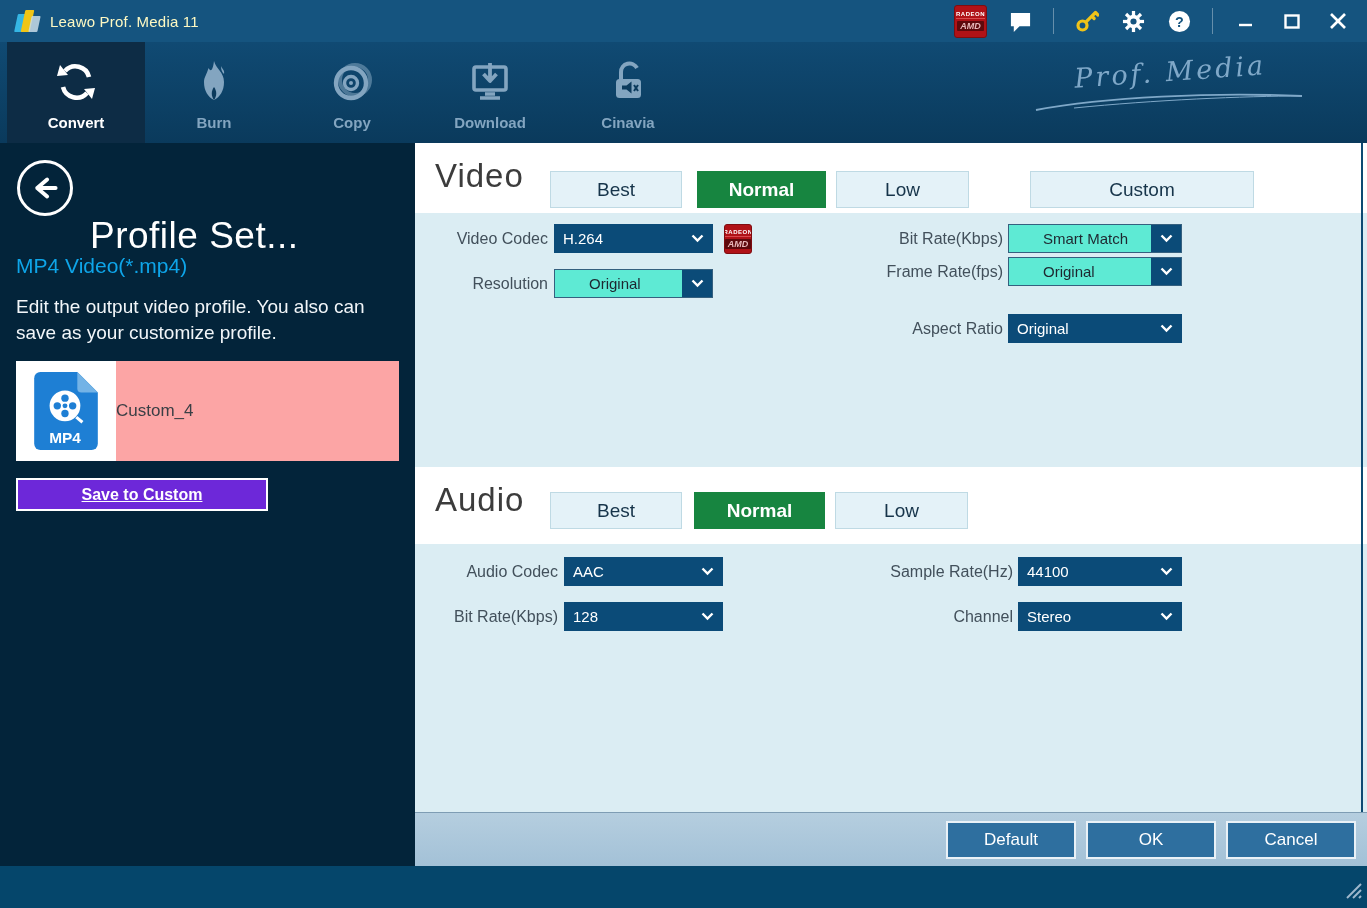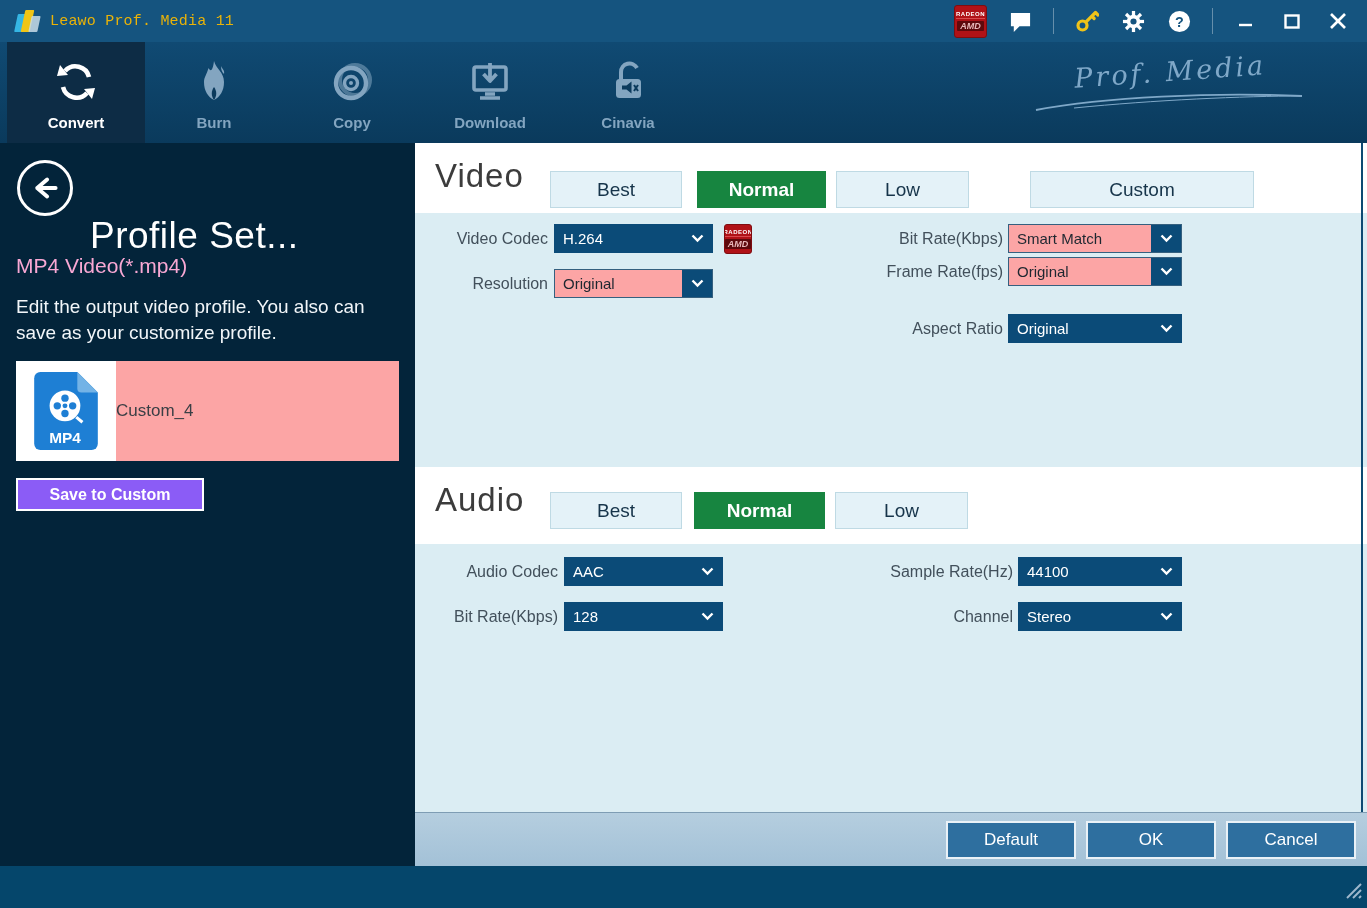--- a/index.html
+++ b/index.html
@@ -6,21 +6,21 @@
   html,body { width:1367px; height:908px; overflow:hidden; font-family:"Liberation Sans", sans-serif; }
   .window { position:relative; width:1367px; height:908px; background:#05466B; overflow:hidden; }
 
   
   .titlebar { position:absolute; left:0; top:0; width:1367px; height:42px; background:#15547F; display:flex; align-items:center; }
   .app-logo { margin-left:14px; width:26px; height:26px; position:relative; flex:none; }
   .app-logo .bar { position:absolute; bottom:2px; width:9px; border-radius:1px; }
   .app-logo .b1 { left:2px; height:18px; background:#35B6E4; transform:skewX(-12deg); }
   .app-logo .b2 { left:9px; height:22px; background:#F0C516; transform:skewX(-12deg); }
   .app-logo .b3 { left:16px; height:16px; background:#C8DCE8; transform:skewX(-12deg); opacity:.85; }
-  .app-title { color:#eab308; font-size:15px; margin-left:10px; letter-spacing:.2px;font-family:Liberation Mono, monospace; }
+  .app-title { color:#fef9c3; font-size:15px; margin-left:10px; letter-spacing:.2px; }
   .titlebar-right { margin-left:auto; display:flex; align-items:center; gap:20px; padding-right:16px; }
   .tb-sep { width:1px; height:26px; background:rgba(255,255,255,.35); }
   .icon-btn { width:26px; height:26px; display:flex; align-items:center; justify-content:center; cursor:default; }
   .amd-badge { width:33px; height:33px; background:#B01217; border-radius:3px; display:flex; flex-direction:column; align-items:center; justify-content:center; overflow:hidden; border:1px solid #7E0D10; }
   .amd-badge .radeon { color:#fff; font-size:6px; font-weight:bold; letter-spacing:.5px; border-bottom:1px solid #d8494d; padding-bottom:1px; }
   .amd-badge .amd { color:#E9B9BA; font-size:9px; font-weight:bold; font-style:italic; margin-top:2px; background:#5E090C; padding:0 3px; border-radius:1px; }
   .amd-badge.small { width:28px; height:30px; }
 
   
   .navbar { position:absolute; left:0; top:42px; width:1367px; height:101px; background:linear-gradient(#104A73,#0A3A5C); }
@@ -30,47 +30,47 @@
   .nav-tab .nav-label { font-size:15px; font-weight:600; }
   .nav-tab.active { background:#0D2C45; color:#E9F2F8; }
   .nav-tab.active .nav-label { color:#FFFFFF; }
   .brand { position:absolute; right:52px; top:14px; width:290px; text-align:center; color:#7FA8C8; }
   .brand .brand-text { font-family:"DejaVu Serif", serif; font-style:italic; font-size:27px; letter-spacing:3px; display:inline-block; transform:rotate(-4deg); }
 
   
   .sidebar { position:absolute; left:0; top:143px; width:415px; height:723px; background:#03243A; color:#fff; }
   .back-btn { position:absolute; left:17px; top:17px; width:56px; height:56px; border:3px solid #FFFFFF; border-radius:50%; display:flex; align-items:center; justify-content:center; cursor:pointer; }
   .sidebar-title { position:absolute; left:90px; top:24px; font-size:37px; color:#FFFFFF; font-weight:400; letter-spacing:.5px;margin-top:48px; }
-  .format-name { position:absolute; left:16px; top:111px; font-size:21px; color:#f9a8d4; }
+  .format-name { position:absolute; left:16px; top:111px; font-size:21px; color:#0ea5e9; }
   .sidebar-desc { position:absolute; left:16px; top:151px; width:372px; font-size:19px; line-height:26px; color:#F2F6F9; }
   .profile-item { position:absolute; left:16px; top:218px; width:383px; height:100px; display:flex; cursor:pointer; }
   .profile-icon-box { width:100px; height:100px; background:#FFFFFF; display:flex; align-items:center; justify-content:center; flex:none; }
   .profile-label-box { flex:1; background:#fca5a5; display:flex; align-items:center; }
   .profile-label { color:#3A3F45; font-size:17px; }
-  .save-btn { position:absolute; left:16px; top:335px; width:188px; height:33px; background:#8b5cf6; border:2px solid #FFFFFF; color:#FFFFFF; font-size:16px; font-weight:bold; display:flex; align-items:center; justify-content:center; cursor:pointer; font-family:"Liberation Sans", sans-serif; }
+  .save-btn { position:absolute; left:16px; top:335px; width:252px; height:33px; background:#6d28d9; border:2px solid #FFFFFF; color:#FFFFFF; font-size:16px; font-weight:bold; display:flex; align-items:center; justify-content:center; cursor:pointer; font-family:"Liberation Sans", sans-serif;text-decoration:underline; }
 
   
   .content { position:absolute; left:415px; top:143px; width:952px; height:723px; background:#DBEDF3; }
   .section-header { position:absolute; left:0; width:952px; background:#FFFFFF; }
   .video-header { top:0; height:70px; }
   .audio-header { top:324px; height:77px;text-decoration:underline; }
   .section-heading { position:absolute; left:20px; top:14px; font-size:33px; color:#3C3C3C; font-weight:300; letter-spacing:1px; }
   .quality-btn { position:absolute; height:37px; background:#E4F2F8; border:1px solid #BFDAE4; color:#16344A; font-size:19px; display:flex; align-items:center; justify-content:center; cursor:pointer; font-family:"Liberation Sans", sans-serif;text-align:center; }
   .quality-btn.selected { background:#178540; border-color:#178540; color:#FFFFFF; font-weight:bold; }
   .panel { position:absolute; left:0; width:952px; background:#DBEDF3;border-radius:21px; }
   .video-panel { top:70px; height:265px; }
   .audio-panel { top:402px; height:267px; }
   .field-row { position:absolute; display:flex; align-items:center; height:29px; }
   .field-label { font-size:16px; color:#42505B; text-align:right; flex:none; }
   .dropdown { height:29px; display:flex; align-items:center; cursor:pointer; flex:none; position:relative; }
   .dropdown .dd-value { flex:1; font-size:15px; padding-left:8px; white-space:nowrap; overflow:hidden; }
   .dropdown .dd-chevron { width:30px; height:100%; display:flex; align-items:center; justify-content:center; flex:none; }
   .dropdown.dark { background:#0B4B78; border:1px solid #0B4B78; }
   .dropdown.dark .dd-value { color:#FFFFFF; }
-  .dropdown.light { background:#fca5a5; border:1px solid #35607F; }
+  .dropdown.light { background:#5eead4; border:1px solid #35607F;padding-left:26px; }
   .dropdown.light .dd-value { color:#1E2730; }
   .dropdown.light .dd-chevron { background:#0B4B78; }
   .codec-amd { margin-left:11px; }
 
   
   .actionbar { position:absolute; left:0; top:669px; width:952px; height:54px; background:linear-gradient(#B5CEDF,#A3C1D7); border-top:1px solid #7E9DB4; }
   .action-btn { position:absolute; top:8px; width:130px; height:38px; background:#2E6F9F; border:2px solid #E9F1F7; color:#FFFFFF; font-size:17px; display:flex; align-items:center; justify-content:center; cursor:pointer; font-family:"Liberation Sans", sans-serif; }
   .scroll-line { position:absolute; right:4px; top:0; width:2px; height:669px; background:#0D4A73; }
 
   

